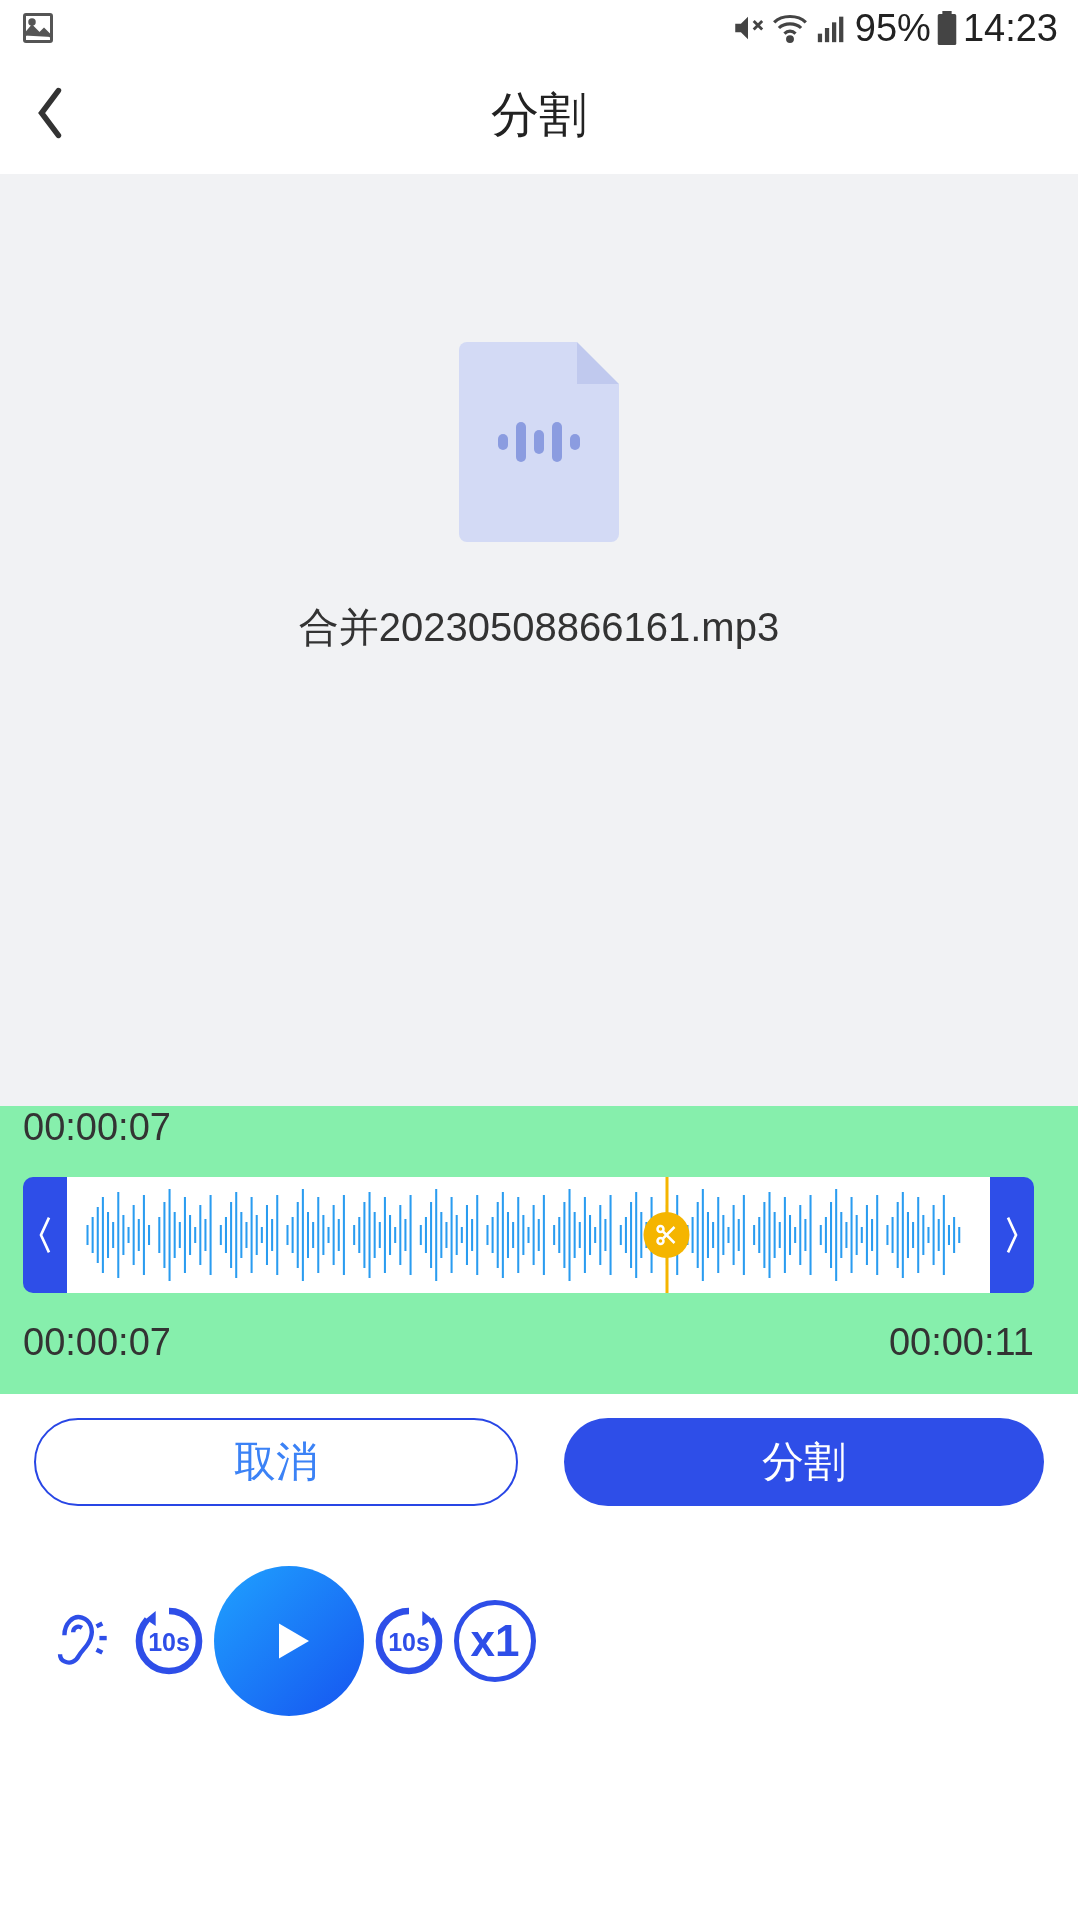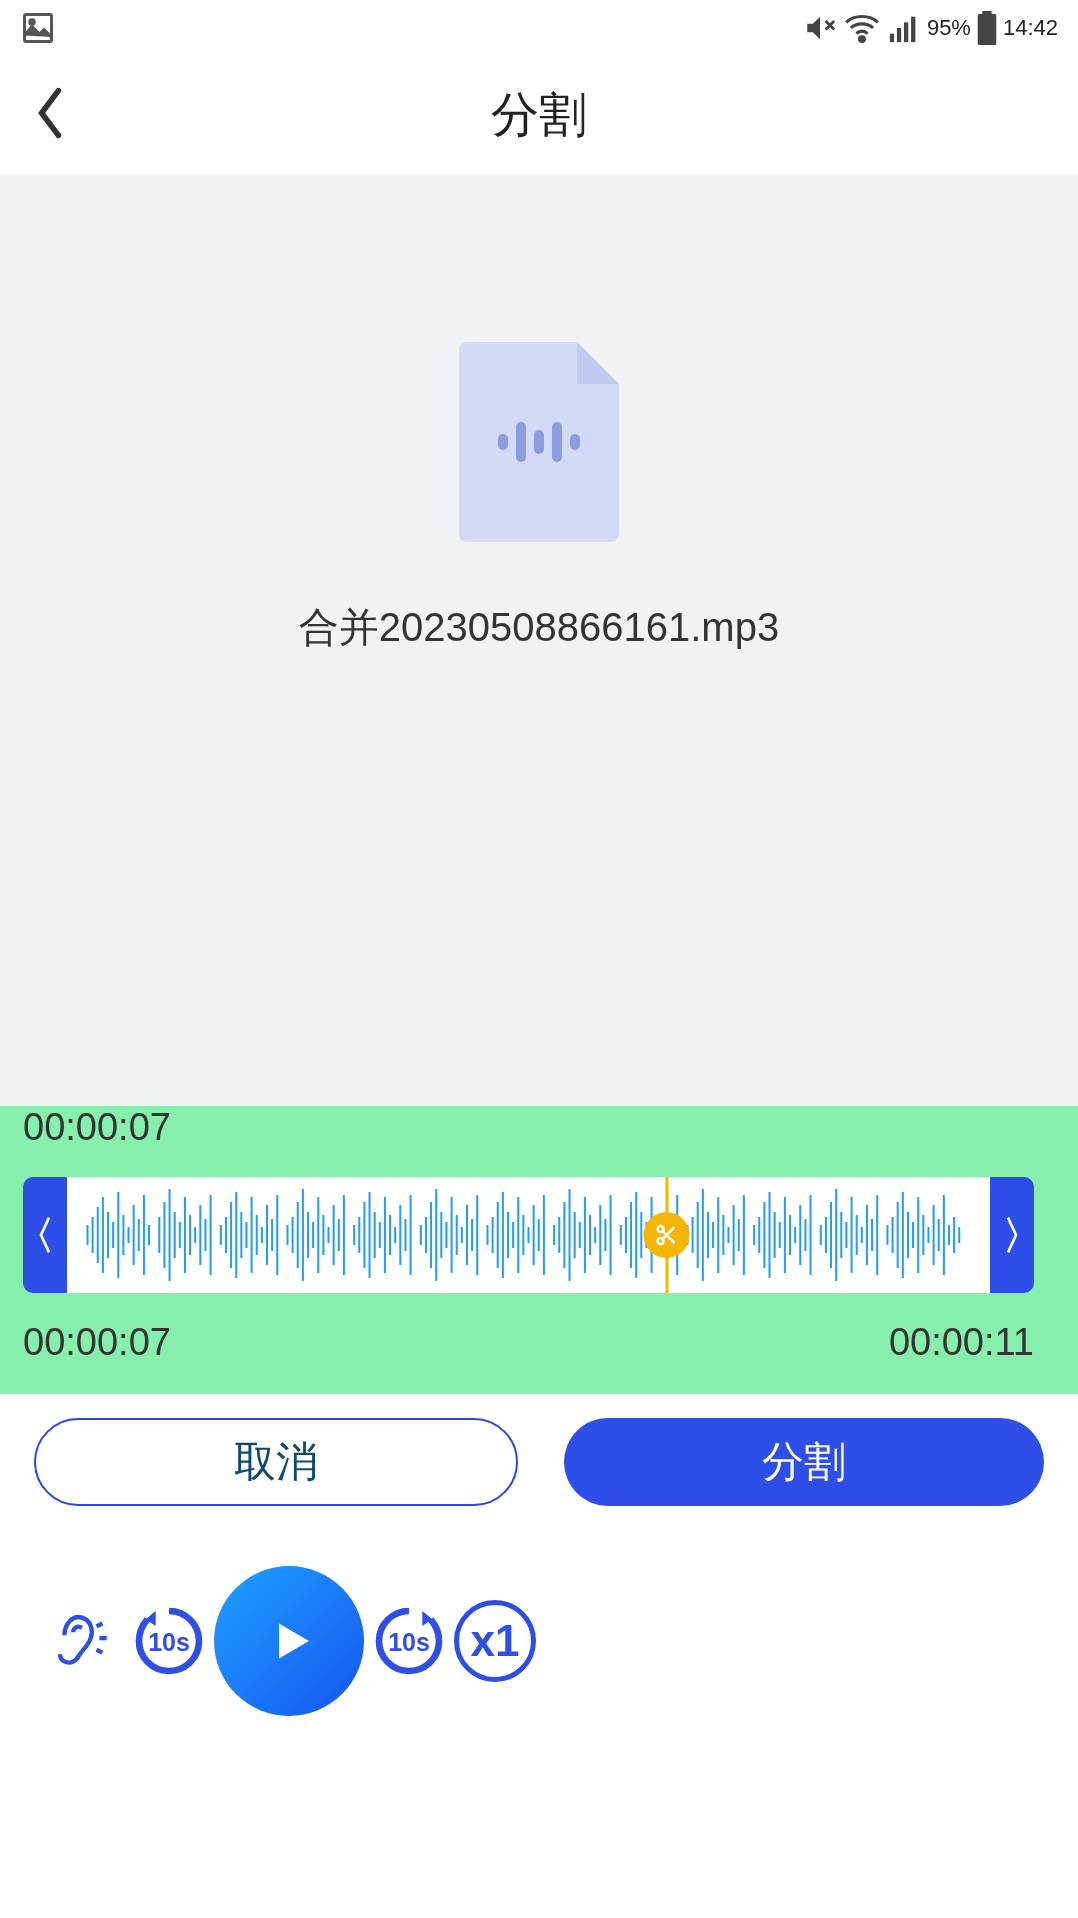--- a/index.html
+++ b/index.html
@@ -19,21 +19,21 @@
       background: #ffffff;
     }
     .status-left {
       display: flex;
       align-items: center;
     }
     .status-right {
       display: flex;
       align-items: center;
       gap: 6px;
-      font-size: 22px;
+      font-size: 38px;
       font-weight: 400;
       color: #222;
     }
     .app-bar {
       height: 118px;
       display: flex;
       align-items: center;
       position: relative;
       background: #ffffff;
     }
@@ -175,21 +175,21 @@
       font-size: 42px;
       font-weight: 400;
       display: flex;
       align-items: center;
       justify-content: center;
       cursor: pointer;
     }
     .btn-cancel {
       background: #fff;
       border: 2px solid #2846e5;
-      color: #0c4a6e;
+      color: #3b82f6;
     }
     .btn-primary {
       background: #2e4ee8;
       color: #fff;
       border: none;
     }
     .player-controls {
       display: flex;
       align-items: center;
       padding: 60px 34px 0 34px;
@@ -255,21 +255,21 @@
       <rect x="2" y="16" width="3" height="6"></rect>
       <rect x="7" y="12" width="3" height="10"></rect>
       <rect x="12" y="8" width="3" height="14"></rect>
       <rect x="17" y="4" width="3" height="18"></rect>
     </svg>
     <span>95%</span>
     <svg width="20" height="34" viewBox="0 0 12 22" fill="#444">
       <rect x="3" y="0" width="6" height="2"></rect>
       <rect x="0" y="2" width="12" height="20" rx="1"></rect>
     </svg>
-    <span>14:42</span>
+    <span>14:23</span>
   </div>
 </div>
 
 <div class="app-bar">
   <div class="back-btn">
     <svg width="36" height="56" viewBox="0 0 24 40" fill="none" stroke="#333" stroke-width="4" stroke-linecap="round">
       <path d="M18 4 L6 20 L18 36"></path>
     </svg>
   </div>
   <div class="app-title">分割</div>

